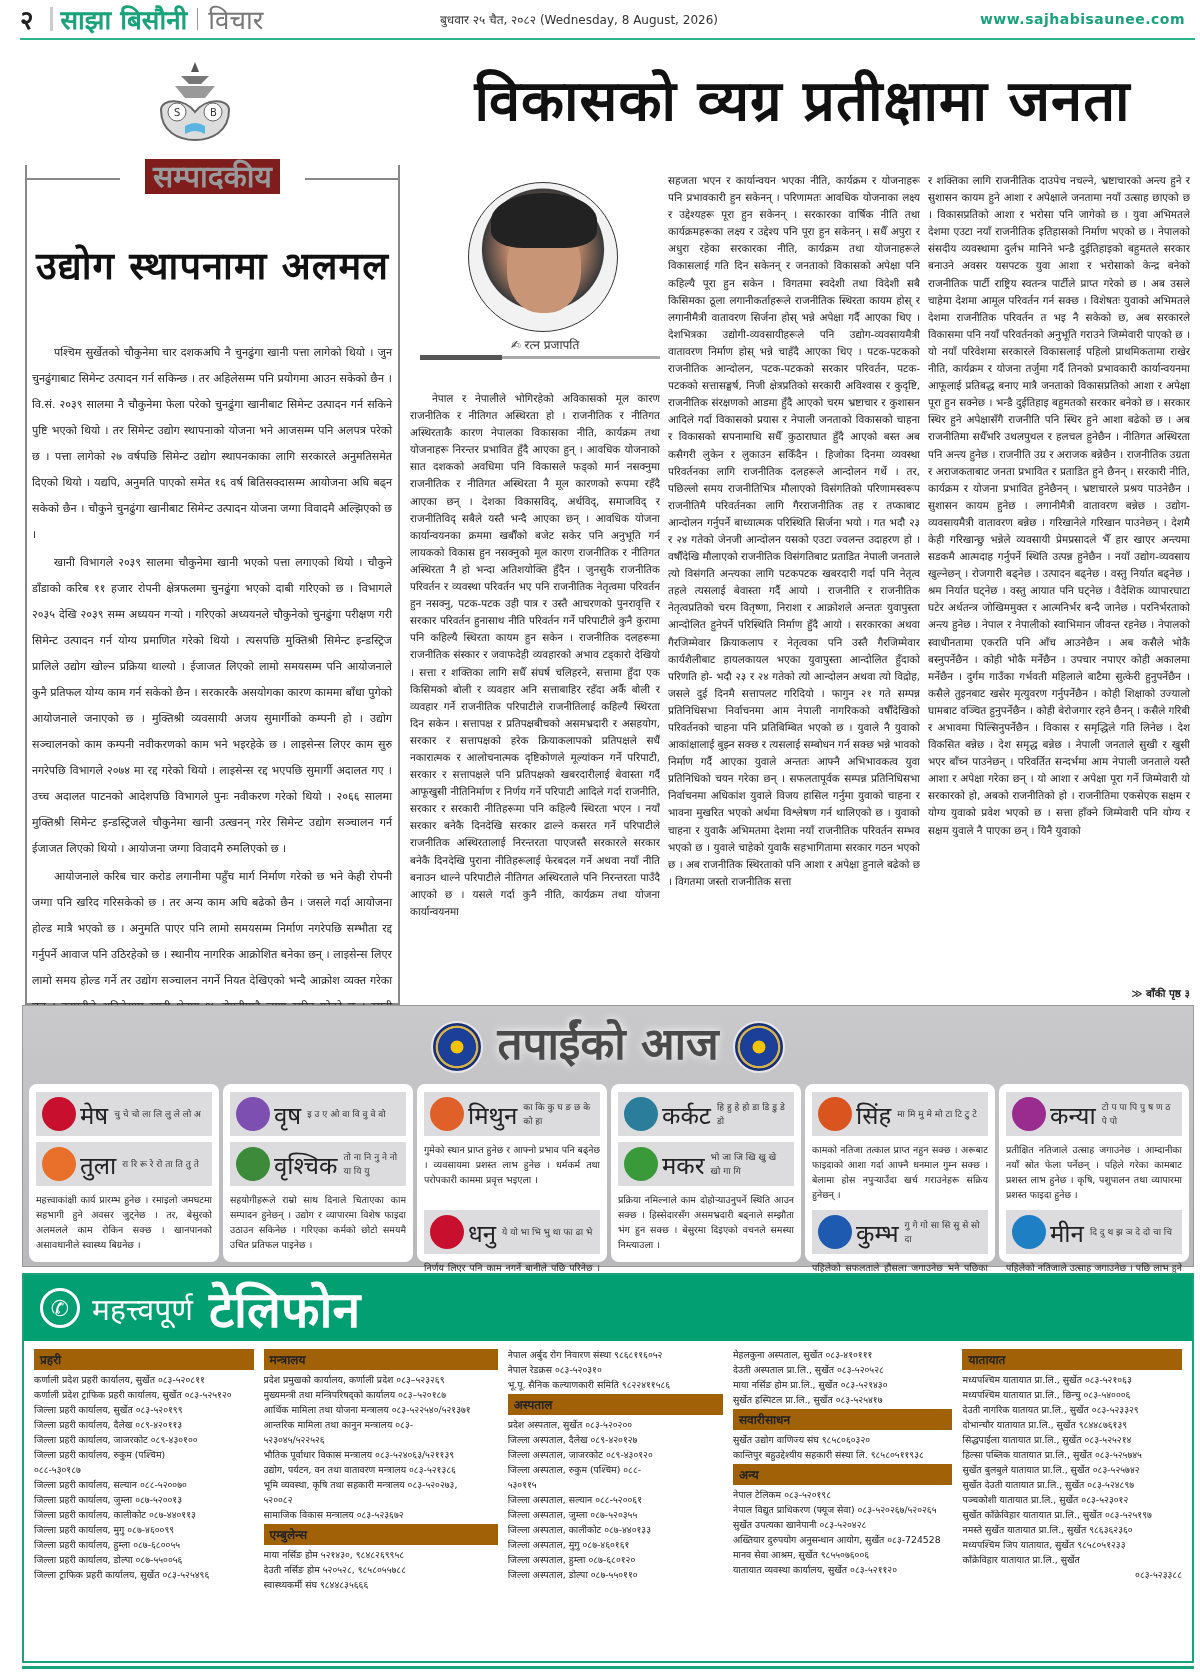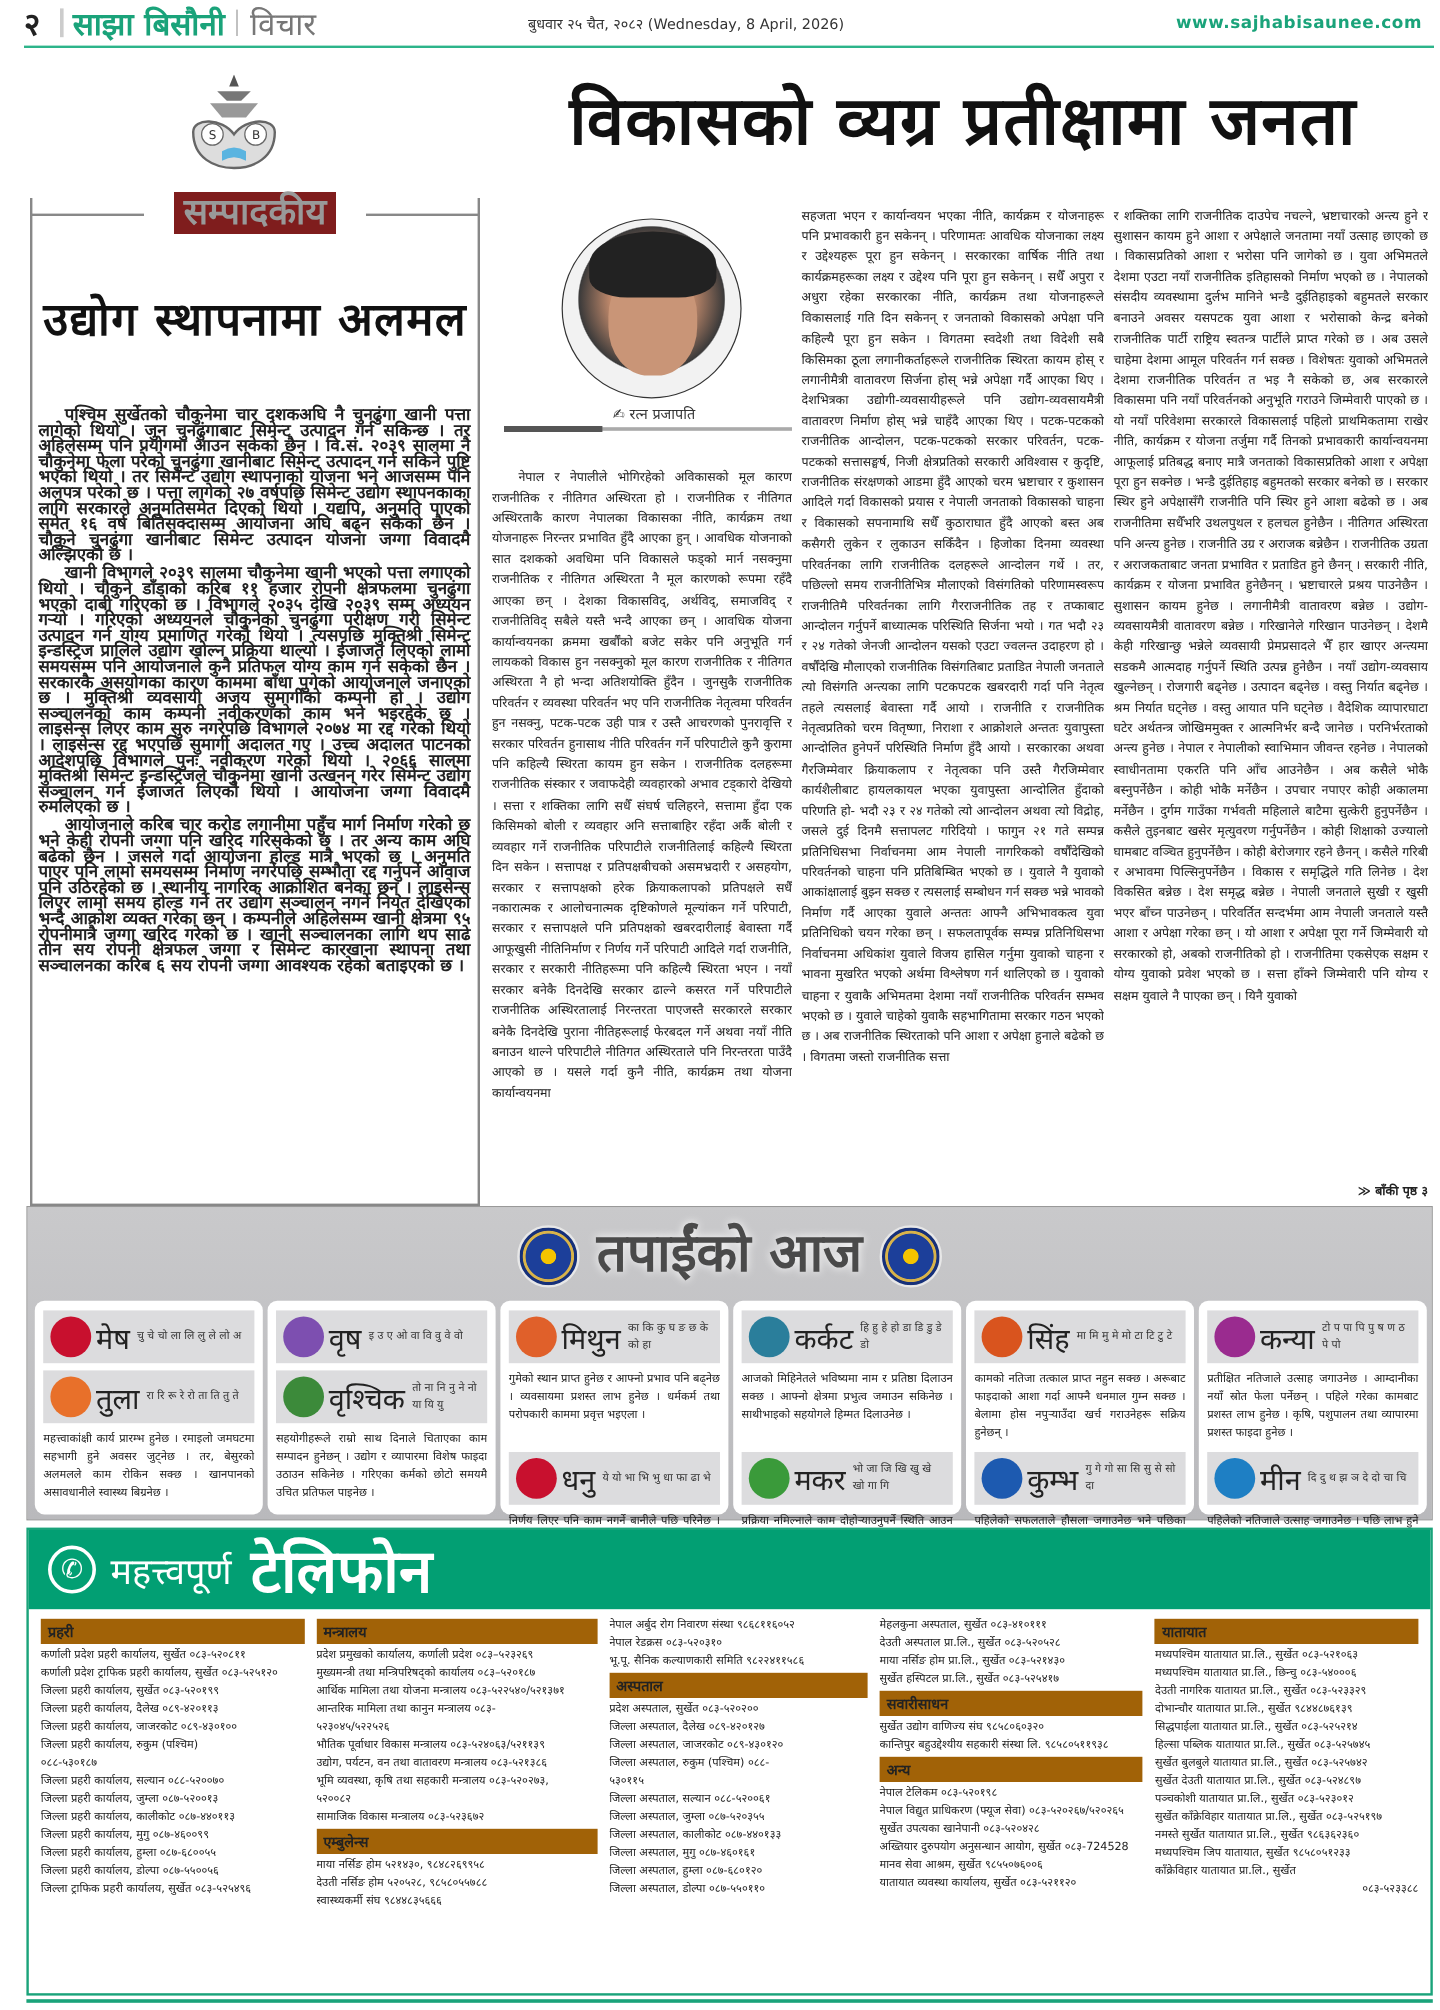--- a/index.html
+++ b/index.html
@@ -12,21 +12,21 @@
   .section { font-size: 26px; color: #777; }
   .date { position: absolute; left: 420px; font-size: 12px; color: #333; }
   .site { position: absolute; right: 10px; font-size: 14px; color: #1aa37a; font-weight: bold; letter-spacing: 0.5px; }
 
   .logo { position: absolute; left: 155px; top: 62px; width: 80px; height: 90px; }
   .ed-box { position: absolute; left: 25px; top: 165px; width: 375px; height: 840px; border: 2px solid #888; border-top: none; }
   .ed-label { position: absolute; left: 25px; top: 155px; width: 375px; text-align: center; font-size: 30px; color: #999; font-weight: bold; }
   .ed-label span { background: #7f1d1d; padding: 0 8px; }
   .ed-line { position: absolute; top: 178px; height: 2px; background: #888; }
   .ed-title { position: absolute; left: 30px; top: 238px; width: 365px; text-align: center; font-size: 38px; font-weight: bold; color: #111; letter-spacing: 1px; }
-  .ed-body { position: absolute; left: 32px; top: 340px; width: 360px; font-size: 14px; line-height: 13px; text-align: justify; color: #222; font-weight: bold; }
+  .ed-body { position: absolute; left: 32px; top: 340px; width: 360px; font-size: 11px; line-height: 26px; text-align: justify; color: #222; }
   .ed-body p { text-indent: 22px; margin-bottom: 2px; }
 
   .headline { position: absolute; left: 410px; top: 60px; width: 785px; font-size: 56px; font-weight: bold; color: #111; text-align: center; letter-spacing: 1px; }
   .author-photo { position: absolute; left: 468px; top: 182px; width: 150px; height: 150px; border-radius: 50%; border: 1px solid #333; background: radial-gradient(circle at 50% 45%, #d9a88a 0%, #c58c6d 30%, #3b3a3a 55%, #f2f2f2 56%); overflow: hidden; }
   .author-photo .hair { position: absolute; left: 22px; top: 10px; width: 106px; height: 55px; border-radius: 50% 50% 30% 30%; background: #222; }
   .author-photo .face { position: absolute; left: 38px; top: 40px; width: 74px; height: 90px; border-radius: 45%; background: #c99577; }
   .author-name { position: absolute; left: 430px; top: 336px; width: 230px; text-align: center; font-size: 12px; color: #333; }
   .author-bar { position: absolute; left: 420px; top: 356px; width: 240px; height: 3px; background: #aaa; }
   .author-bar::before { content: ""; position: absolute; left: 0; top: -1px; width: 82px; height: 5px; background: #555; }
 
@@ -57,21 +57,21 @@
 </style>
 </head>
 <body>
 
 <div class="header">
   <span class="pgno">२</span>
   <span class="sep"></span>
   <span class="brand">साझा बिसौनी</span>
   <span class="sep2"></span>
   <span class="section">विचार</span>
-  <span class="date">बुधवार २५ चैत, २०८२ (Wednesday, 8 April, 2026)</span>
+  <span class="date">बुधवार २५ चैत, २०८२ (Wednesday, 8 August, 2026)</span>
   <span class="site">www.sajhabisaunee.com</span>
 </div>
 
 <svg class="logo" viewBox="0 0 80 90">
   <polygon points="40,0 44,10 36,10" fill="#555"></polygon>
   <polygon points="26,14 54,14 46,22 34,22" fill="#777"></polygon>
   <polygon points="20,24 60,24 50,36 30,36" fill="#999"></polygon>
   <path d="M6,48 C6,36 30,36 40,50 C50,36 74,36 74,48 C74,70 56,78 40,78 C24,78 6,70 6,48 Z" fill="#ddd" stroke="#666" stroke-width="2"></path>
   <circle cx="22" cy="50" r="9" fill="#fff" stroke="#666"></circle>
   <circle cx="58" cy="50" r="9" fill="#fff" stroke="#666"></circle>
@@ -156,21 +156,20 @@
           <span class="sign-letters">ये यो भा भि भु धा फा ढा भे</span>
         </div>
       <div class="pred">निर्णय लिएर पनि काम नगर्ने बानीले पछि परिनेछ । समाजमा आफ्नो प्रभाव कमजोर बन्नेछ । अरूको बारेमा चासो राख्दा स्वयं समस्यामा परिएला ।</div>
     </div>
     <div class="card">
       <div class="sign">
           <span class="sign-ico" style="background:#2a7e9b"></span>
           <span class="sign-name">कर्कट</span>
           <span class="sign-letters">हि हु हे हो डा डि डु डे डो</span>
         </div>
-      <div class="pred">आजको मिहिनेतले भविष्यमा नाम र प्रतिष्ठा दिलाउन सक्छ । आफ्नो क्षेत्रमा प्रभुत्व जमाउन सकिनेछ । साथीभाइको सहयोगले हिम्मत दिलाउनेछ ।</div>
       <div class="sign">
           <span class="sign-ico" style="background:#3a9a3a"></span>
           <span class="sign-name">मकर</span>
           <span class="sign-letters">भो जा जि खि खु खे खो गा गि</span>
         </div>
       <div class="pred">प्रक्रिया नमिल्नाले काम दोहोऱ्याउनुपर्ने स्थिति आउन सक्छ । हिस्सेदारसँग असमभ्रदारी बढ्नाले सम्झौता भंग हुन सक्छ । बेसुरमा दिइएको वचनले समस्या निम्त्याउला ।</div>
     </div>
     <div class="card">
       <div class="sign">
           <span class="sign-ico" style="background:#d9541e"></span>

